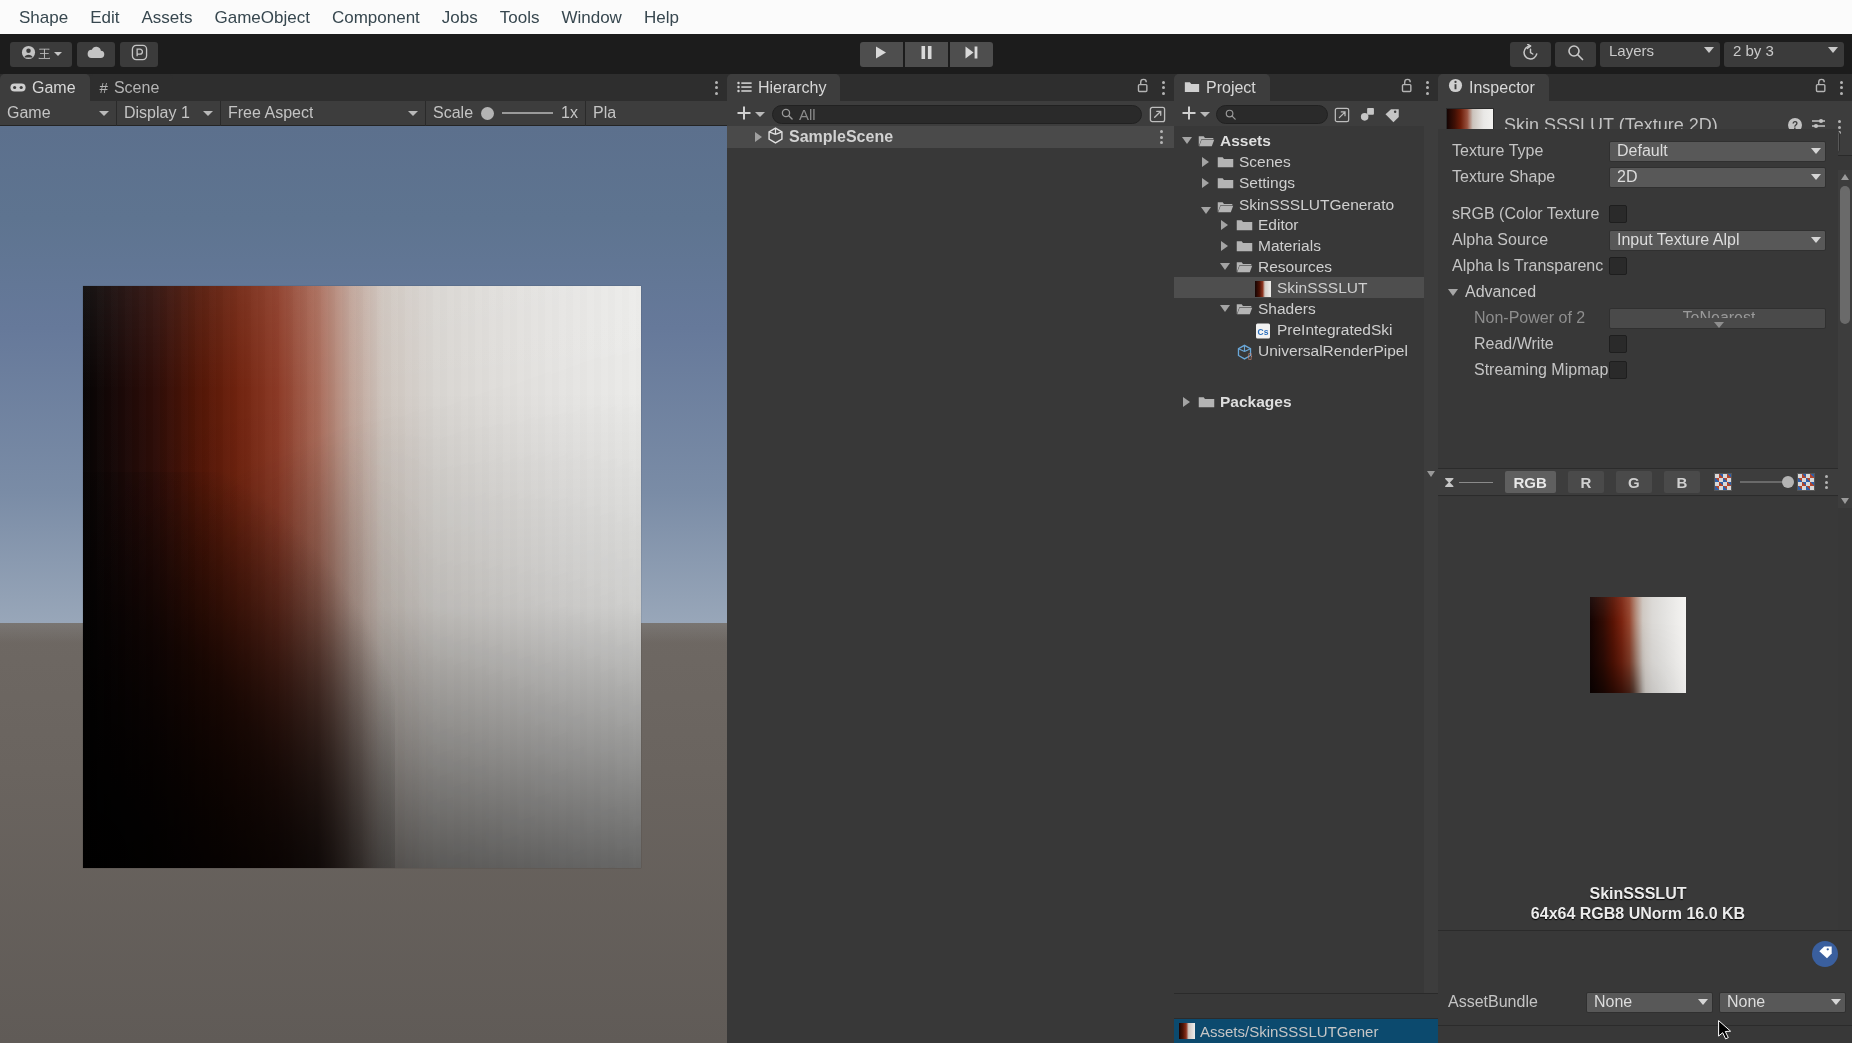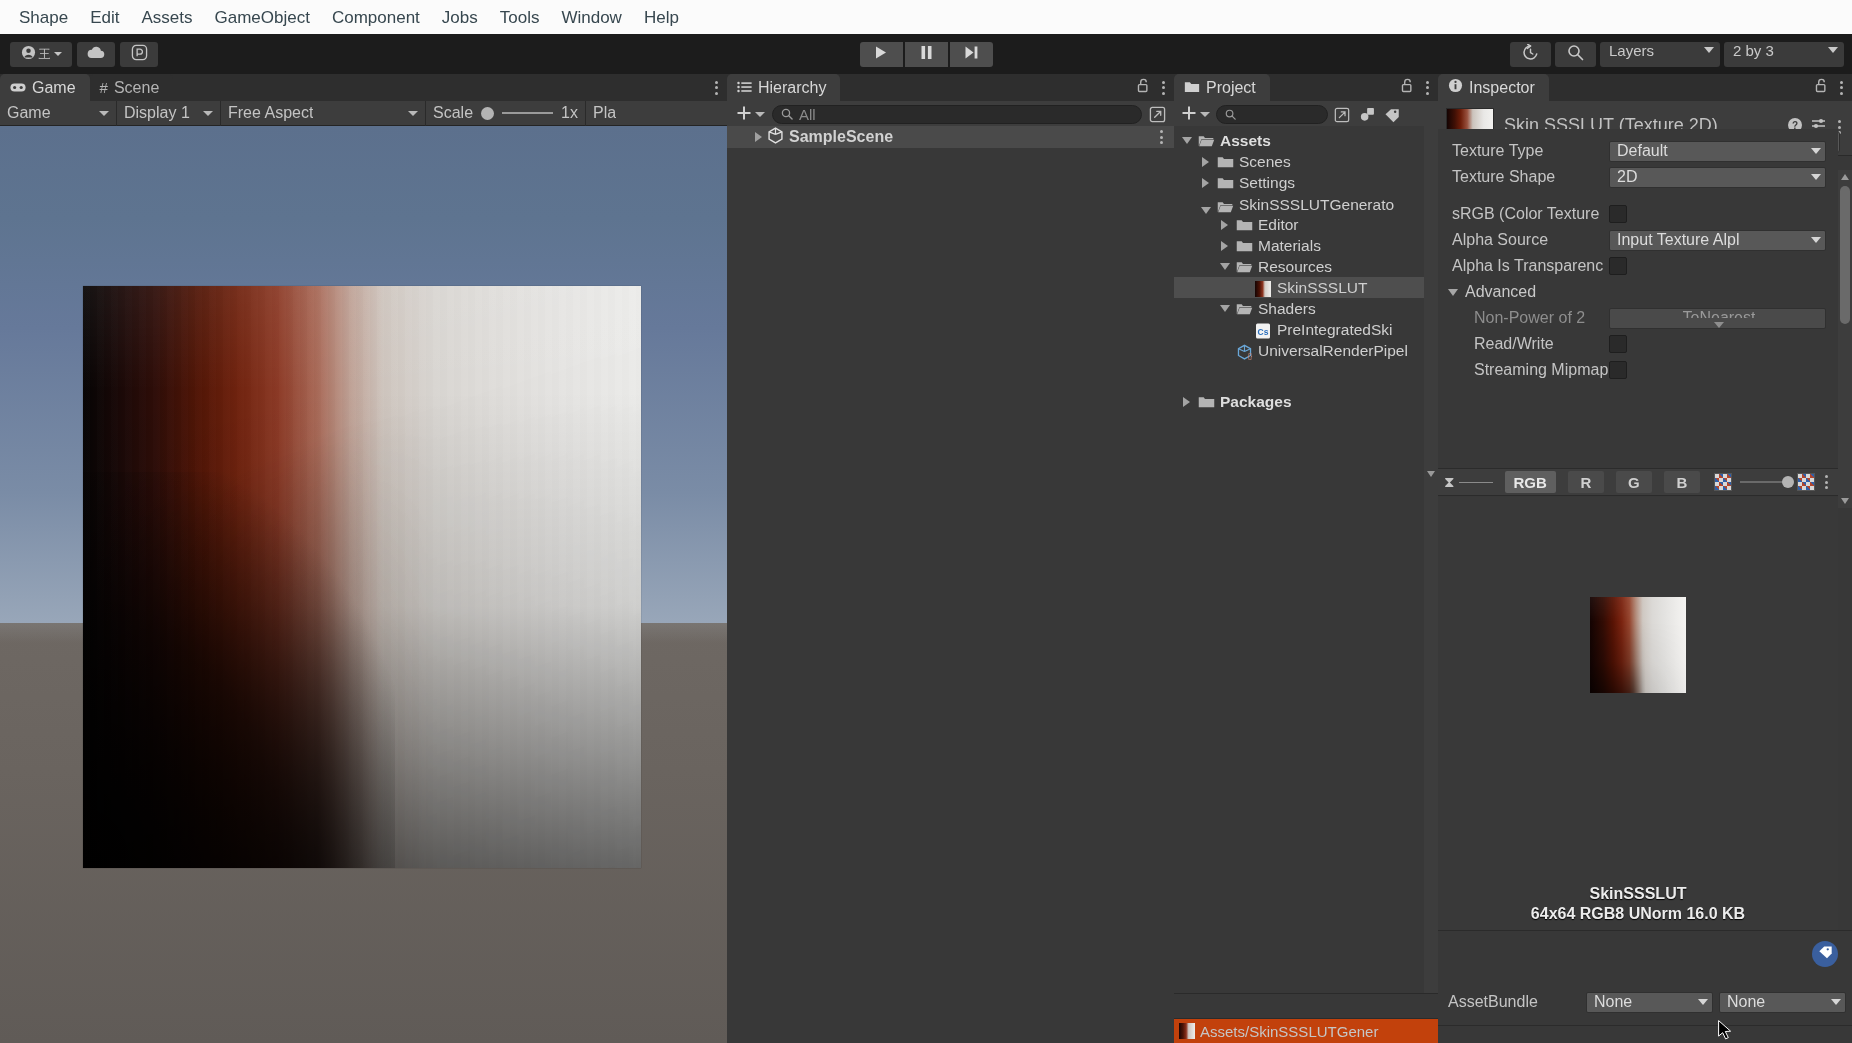--- a/index.html
+++ b/index.html
@@ -200,21 +200,21 @@
   .tree-row.selected { background: #4e4e4e; }
   .tree-row.bold { font-weight: bold; color: #dedede; }
   .tw { width: 13px; display: flex; align-items: center; justify-content: center; flex-shrink: 0; }
   .folder-ic { width: 17px; height: 14px; flex-shrink: 0; }
   .p-status {
     position: absolute; left: 0; right: 0; bottom: 0; height: 50px;
     background: #383838; border-top: 1px solid #2a2a2a;
   }
   .p-status-bar {
     position: absolute; left: 0; right: 0; bottom: 0; height: 25px;
-    background: #c2410c; display: flex; align-items: center; gap: 5px;
+    background: #0c4a6e; display: flex; align-items: center; gap: 5px;
     padding: 0 5px; font-size: 15px; color: #c6c6c6; white-space: nowrap; overflow: hidden;
     border-top: 1px solid #2b2b2b;
   }
   .lut-chip { width: 16px; height: 16px; flex-shrink: 0;
     background: linear-gradient(to right,#1b0503 0%, #4d1406 25%, #8a2f1b 45%, #cfc5bf 60%, #eeeeec 100%); }
 
   
   #inspector-panel { left: 1438px; top: 74px; width: 414px; height: 969px; background: #383838; }
   .ins-head {
     height: 55px; background: #3d3d3d; display: flex; align-items: flex-start;

